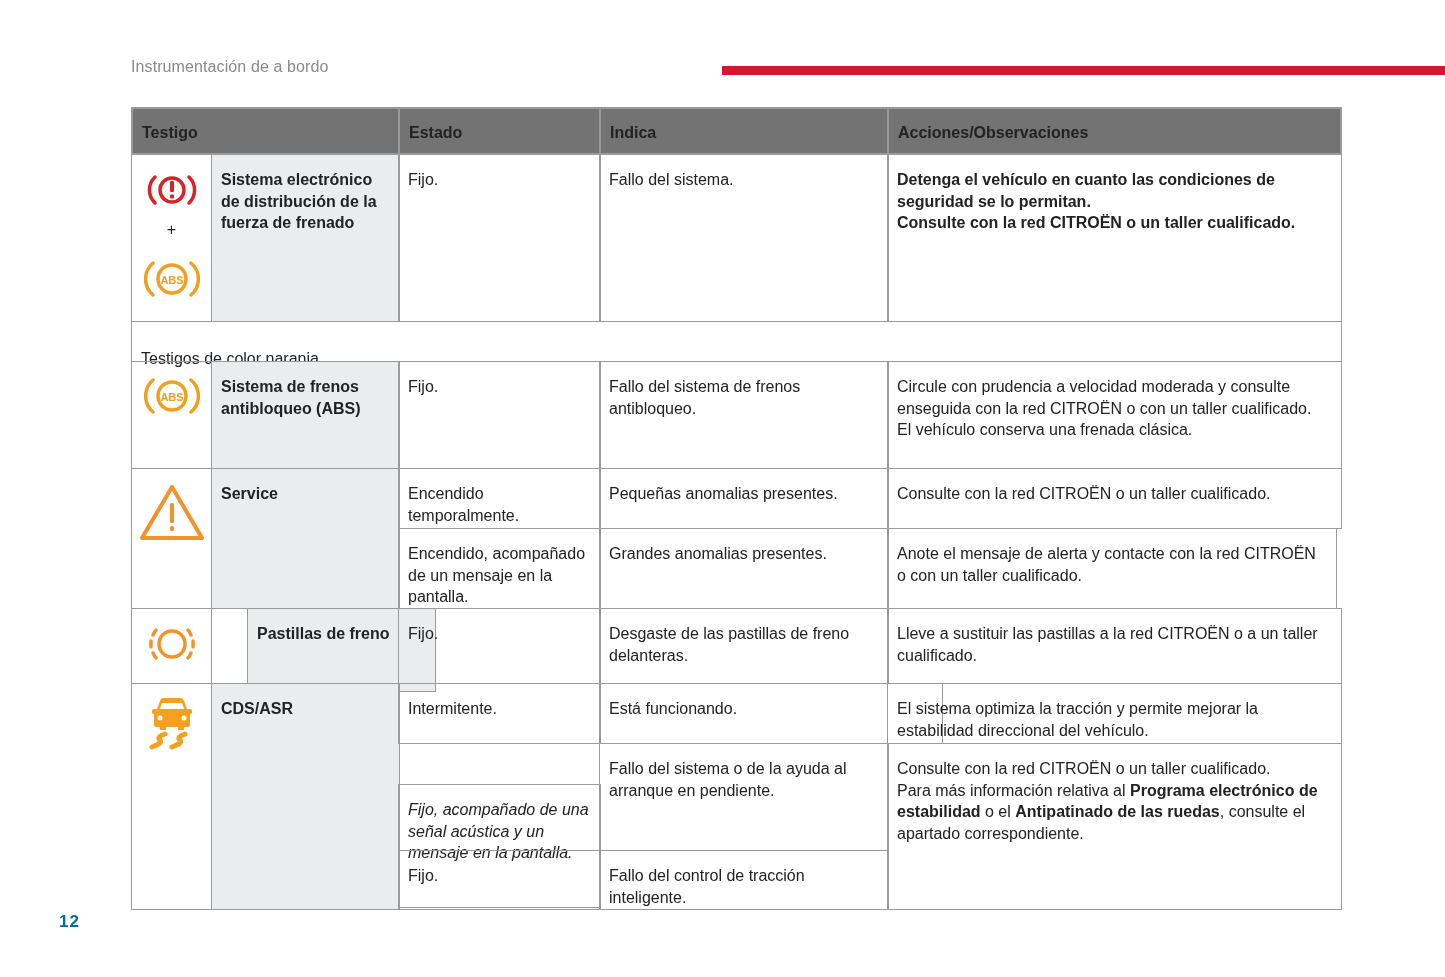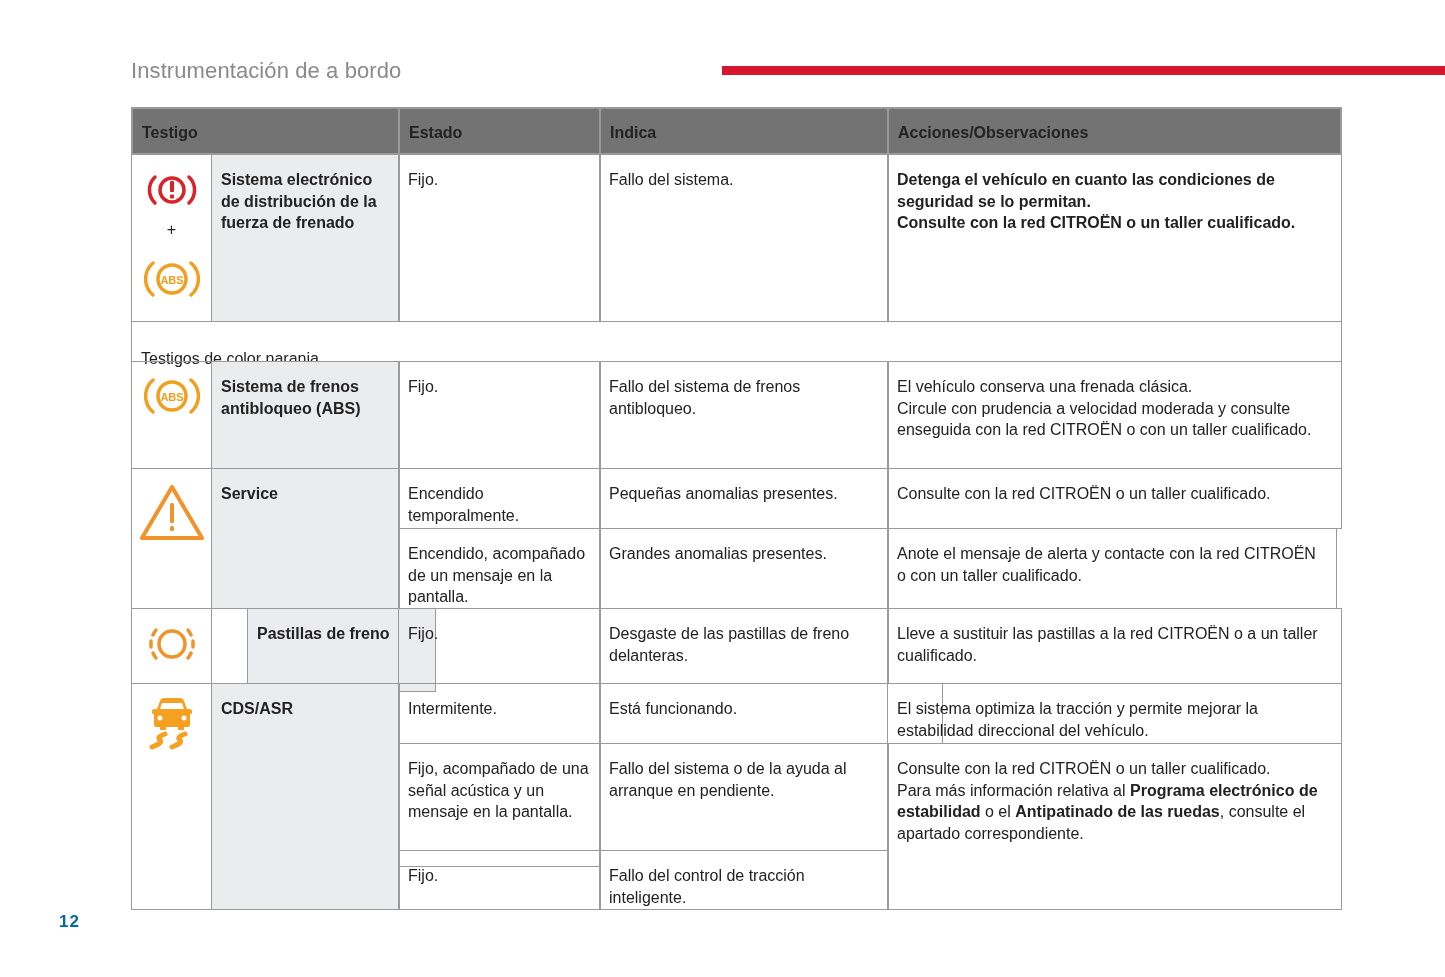--- a/index.html
+++ b/index.html
@@ -1,18 +1,18 @@
 <!DOCTYPE html>
 <html><head>
 <meta charset="utf-8">
 <style>
   html, body { margin:0; padding:0; }
   body { width:1445px; height:977px; background:#ffffff; position:relative; overflow:hidden;
          font-family:"Liberation Sans", sans-serif; color:#1a1a1a; }
-  .section-title { position:absolute; left:131px; top:58px; font-size:22px; color:#8a8a8a; letter-spacing:0.1px; }
+  .section-title { position:absolute; left:131px; top:58px; font-size:16px; color:#8a8a8a; letter-spacing:0.1px; }
   .red-bar { position:absolute; left:722px; top:66px; width:723px; height:9px; background:#d6162f; }
   .page-number { position:absolute; left:59px; top:912px; font-size:17px; font-weight:bold; color:#0369a1; letter-spacing:1px; }
 
   .cell { position:absolute; box-sizing:border-box; border:1px solid #9a9a9a; padding:14px 9px 0 9px;
           font-size:16px; line-height:21.5px; color:#222; }
   .hdr { background:#737373; font-weight:bold; padding-top:13px; border:2px solid #9a9a9a; }
   .name { background:#ebeced; font-weight:bold; }
   .bold { font-weight:bold; }
   .icon-cell { display:flex; flex-direction:column; align-items:center; padding:0; }
   .icon { display:block; }
@@ -63,22 +63,22 @@
       <circle cx="28" cy="22" r="14" fill="none" stroke="#f0a020" stroke-width="3.5"></circle>
       <path d="M9 6 A21 21 0 0 0 9 38" fill="none" stroke="#f0a020" stroke-width="3.5" stroke-linecap="round"></path>
       <path d="M47 6 A21 21 0 0 1 47 38" fill="none" stroke="#f0a020" stroke-width="3.5" stroke-linecap="round"></path>
       <text x="28" y="26.5" text-anchor="middle" font-family="Liberation Sans, sans-serif" font-weight="bold" font-size="11" fill="#f0a020">ABS</text>
     </svg>
   </div>
   <div class="cell name" style="left:211px;top:361px;width:189px;height:108px;">Sistema de frenos antibloqueo (ABS)</div>
   <div class="cell" style="left:398px;top:361px;width:203px;height:108px;">Fijo.</div>
   <div class="cell" style="left:599px;top:361px;width:290px;height:108px;">Fallo del sistema de frenos antibloqueo.</div>
   <div class="cell" style="left:887px;top:361px;width:455px;height:108px;">
+    <div>Circule con prudencia a velocidad moderada y consulte enseguida con la red CITROËN o con un taller cualificado.</div>
     <div>El vehículo conserva una frenada clásica.</div>
-    <div>Circule con prudencia a velocidad moderada y consulte enseguida con la red CITROËN o con un taller cualificado.</div>
   </div>
 
   <div class="cell icon-cell" style="left:131px;top:468px;width:81px;height:141px;">
     <svg class="icon" width="68" height="60" viewBox="0 0 68 60" style="margin-top:14px">
       <path d="M34 4 L64 55 L4 55 Z" fill="none" stroke="#f0932b" stroke-width="4" stroke-linejoin="round"></path>
       <rect x="32" y="20" width="4" height="20" rx="1.5" fill="#f0932b"></rect>
       <rect x="32" y="43" width="4" height="5" rx="1.5" fill="#f0932b"></rect>
     </svg>
   </div>
   <div class="cell name" style="left:211px;top:468px;width:189px;height:141px;">Service</div>
@@ -113,21 +113,21 @@
       <circle cx="38" cy="23" r="2.5" fill="#ffffff"></circle>
       <path d="M19 39 Q10 42 14 45 Q17 48 6 52" fill="none" stroke="#f5a01e" stroke-width="5" stroke-linecap="round"></path>
       <path d="M39 39 Q30 42 34 45 Q37 48 26 52" fill="none" stroke="#f5a01e" stroke-width="5" stroke-linecap="round"></path>
     </svg>
   </div>
   <div class="cell name" style="left:211px;top:683px;width:189px;height:227px;">CDS/ASR</div>
   <div class="cell" style="left:398px;top:683px;width:203px;height:61px;">Intermitente.</div>
   <div class="cell" style="left:599px;top:683px;width:344px;height:61px;">Está funcionando.</div>
   <div class="cell" style="left:887px;top:683px;width:455px;height:61px;">El sistema optimiza la tracción y permite mejorar la estabilidad direccional del vehículo.</div>
 
-  <div class="cell" style="left:398px;top:743px;width:203px;height:124px;">Fijo, acompañado de una señal acústica y un mensaje en la pantalla.</div>
+  <div class="cell" style="left:398px;top:784px;width:203px;height:124px;font-style:italic;">Fijo, acompañado de una señal acústica y un mensaje en la pantalla.</div>
   <div class="cell" style="left:599px;top:743px;width:290px;height:108px;">Fallo del sistema o de la ayuda al arranque en pendiente.</div>
   <div class="cell" style="left:398px;top:850px;width:203px;height:60px;">Fijo.</div>
   <div class="cell" style="left:599px;top:850px;width:290px;height:60px;">Fallo del control de tracción inteligente.</div>
 
   <div class="cell" style="left:887px;top:743px;width:455px;height:167px;">
     <div>Consulte con la red CITROËN o un taller cualificado.</div>
     <div><span>Para más información relativa al </span><b>Programa electrónico de estabilidad</b><span> o el </span><b>Antipatinado de las ruedas</b><span>, consulte el apartado correspondiente.</span></div>
   </div>
 </div>
 

